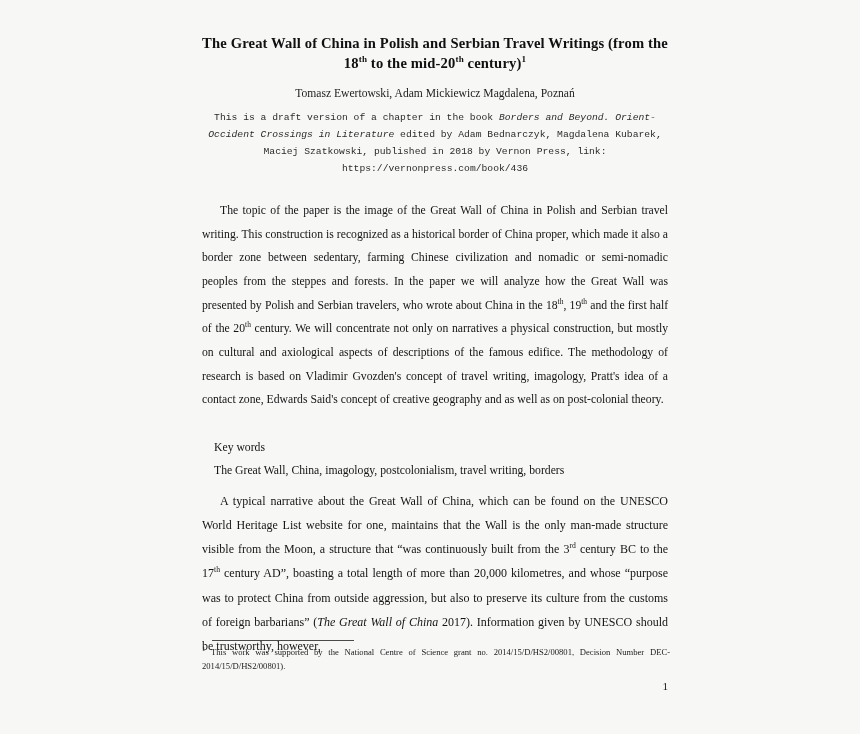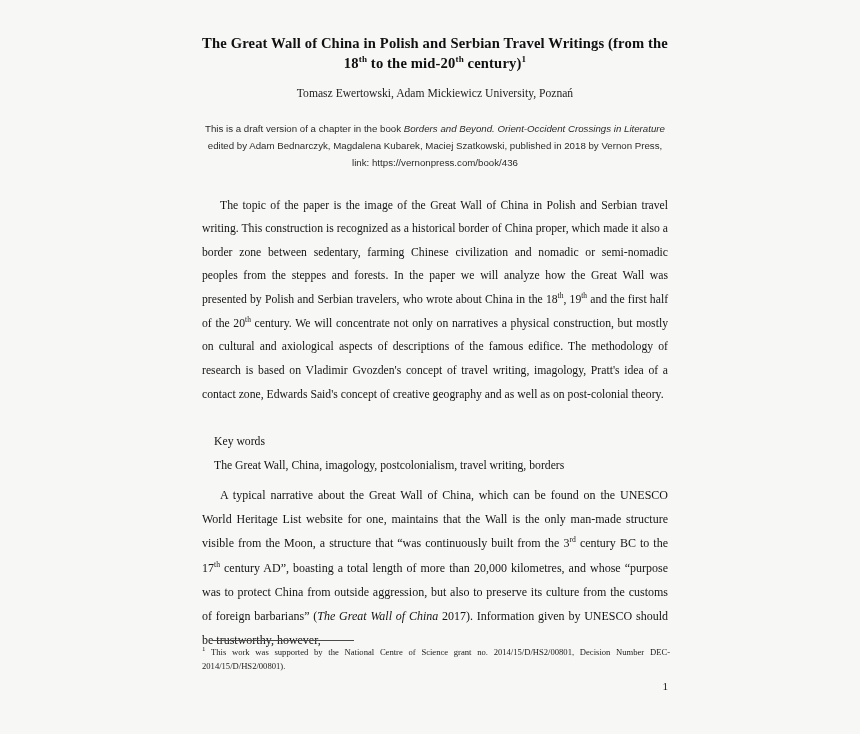--- a/index.html
+++ b/index.html
@@ -50,22 +50,22 @@
   .author {
     margin-top: 13px;
     font-size: 11.6px;
     text-align: center;
     line-height: 1.4;
     color: #1d1d1d;
   }
 
   
   .draft-note {
-    margin-top: 19px;
-    font-family: Liberation Sans, sans-serif;
+    margin-top: 8px;
+    font-family: Liberation Mono, monospace;
     font-size: 9.7px;
     line-height: 1.72;
     text-align: center;
     color: #2b2b2b;
   }
   .draft-note i {
     font-style: italic;
   }
 
   
@@ -164,21 +164,21 @@
 
   <div class="content">
 
     <h1 class="title">
       <span>The Great Wall of China in Polish and Serbian Travel Writings (from the</span>
       <span>
         <span>18</span><sup>th</sup><span> to the mid-20</span><sup>th</sup><span> century)</span><sup>1</sup>
       </span>
     </h1>
 
-    <div class="author">Tomasz Ewertowski, Adam Mickiewicz University, Poznań</div>
+    <div class="author">Tomasz Ewertowski, Adam Mickiewicz Magdalena, Poznań</div>
 
     <div class="draft-note">
       <span>This is a draft version of a chapter in the book </span><i>Borders and Beyond. Orient-Occident Crossings in Literature</i><span> edited by Adam Bednarczyk, Magdalena Kubarek, Maciej Szatkowski, published in 2018 by Vernon Press, link: https://vernonpress.com/book/436</span>
     </div>
 
     <p class="abstract">
       <span>The topic of the paper is the image of the Great Wall of China in Polish and Serbian travel writing. This construction is recognized as a historical border of China proper, which made it also a border zone between sedentary, farming Chinese civilization and nomadic or semi-nomadic peoples from the steppes and forests. In the paper we will analyze how the Great Wall was presented by Polish and Serbian travelers, who wrote about China in the 18</span><sup>th</sup><span>, 19</span><sup>th</sup><span> and the first half of the 20</span><sup>th</sup><span> century. We will concentrate not only on narratives a physical construction, but mostly on cultural and axiological aspects of descriptions of the famous edifice. The methodology of research is based on Vladimir Gvozden's concept of travel writing, imagology, Pratt's idea of a contact zone, Edwards Said's concept of creative geography and as well as on post-colonial theory.</span>
     </p>
 
     <div class="keywords-block">

